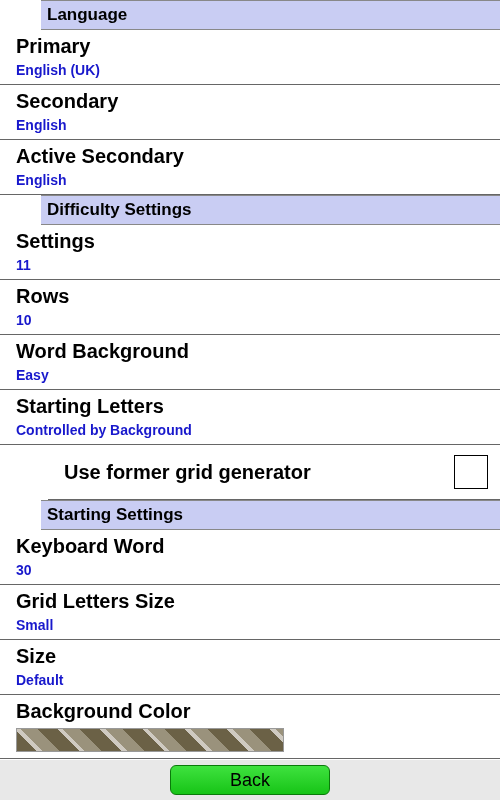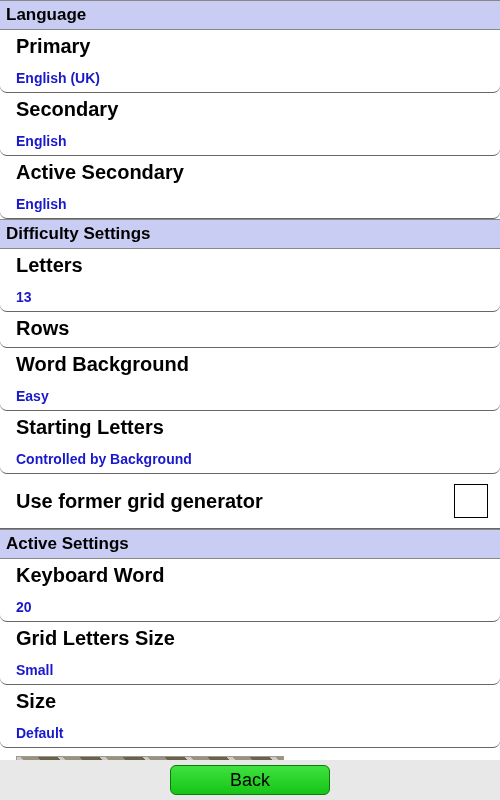--- a/index.html
+++ b/index.html
@@ -18,47 +18,48 @@
     overflow-x: hidden;
   }
   .section-header {
     background: #c9cdf3;
     padding: 4px 0 4px 6px;
     font-weight: bold;
     font-size: 17px;
     color: #000;
     border-top: 1px solid #888;
     border-bottom: 1px solid #888;
+    margin-left: 41px;
   }
   .setting-row {
     padding: 4px 0 6px 16px;
     border-bottom: 1px solid #666;
     position: relative;
     background: #fff;
-    border-radius: 7px;
   }
   .setting-label {
     font-weight: bold;
     font-size: 20px;
     color: #000;
     line-height: 1.25;
   }
   .setting-value {
     font-weight: bold;
     font-size: 14px;
     color: #1818cc;
-    margin-top: 11px;
+    margin-top: 3px;
   }
   .checkbox-row {
     padding: 10px 0 10px 16px;
     border-bottom: 1px solid #666;
     display: flex;
     align-items: center;
     justify-content: space-between;
     background: #fff;
+    margin-left: 48px;
   }
   .checkbox-row .setting-label {
     font-size: 20px;
   }
   .checkbox-box {
     width: 34px;
     height: 34px;
     border: 1px solid #000;
     background: #fff;
     margin-right: 12px;
@@ -128,61 +129,63 @@
   </div>
 
   <div class="setting-row">
     <div class="setting-label">Active Secondary</div>
     <div class="setting-value">English</div>
   </div>
 
   <div class="section-header">Difficulty Settings</div>
 
   <div class="setting-row">
-    <div class="setting-label">Letters</div>
-    <div class="setting-value">13</div>
+    <div class="setting-label">Settings</div>
+    <div class="setting-value">11</div>
   </div>
 
   <div class="setting-row">
     <div class="setting-label">Rows</div>
+    <div class="setting-value">10</div>
   </div>
 
   <div class="setting-row">
     <div class="setting-label">Word Background</div>
     <div class="setting-value">Easy</div>
   </div>
 
   <div class="setting-row">
     <div class="setting-label">Starting Letters</div>
     <div class="setting-value">Controlled by Background</div>
   </div>
 
   <div class="checkbox-row">
     <div class="setting-label">Use former grid generator</div>
     <div class="checkbox-box"></div>
   </div>
 
-  <div class="section-header">Active Settings</div>
+  <div class="section-header">Starting Settings</div>
 
   <div class="setting-row">
     <div class="setting-label">Keyboard Word</div>
-    <div class="setting-value">20</div>
+    <div class="setting-value">30</div>
   </div>
 
   <div class="setting-row">
     <div class="setting-label">Grid Letters Size</div>
     <div class="setting-value">Small</div>
   </div>
 
   <div class="setting-row">
     <div class="setting-label">Size</div>
     <div class="setting-value">Default</div>
   </div>
 
   <div class="setting-row">
+    <div class="setting-label">Background Color</div>
     <div class="swatch"></div>
   </div>
 
   <div class="cutoff-row"></div>
 
 </div>
 
 <div class="footer-bar">
   <div class="back-button">Back</div>
 </div>

